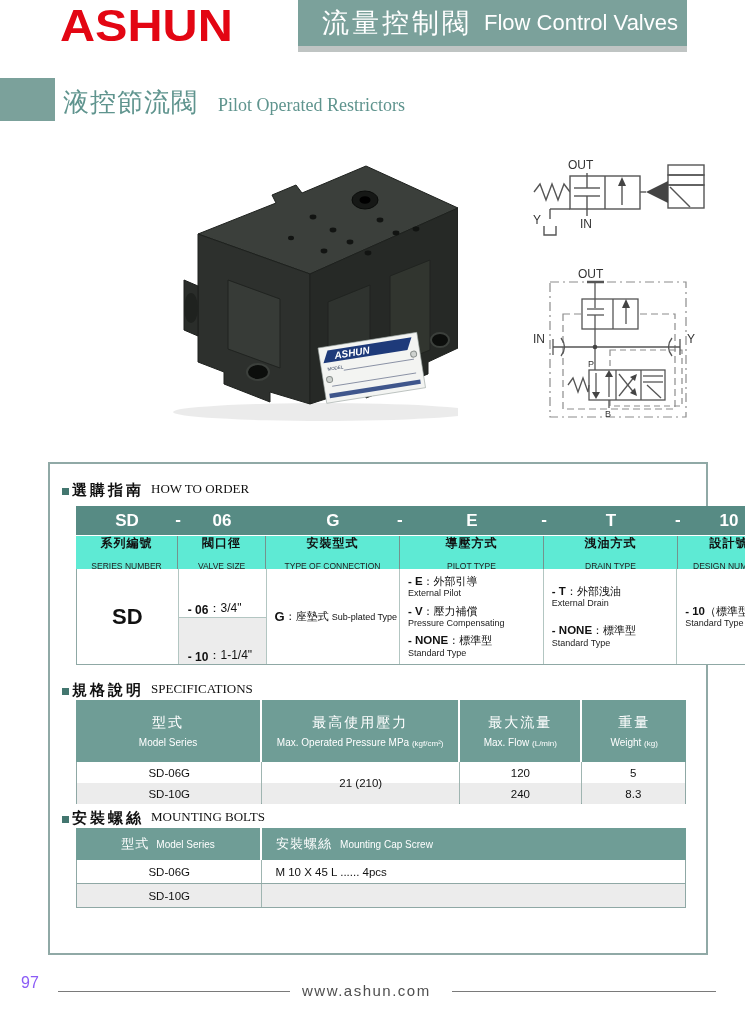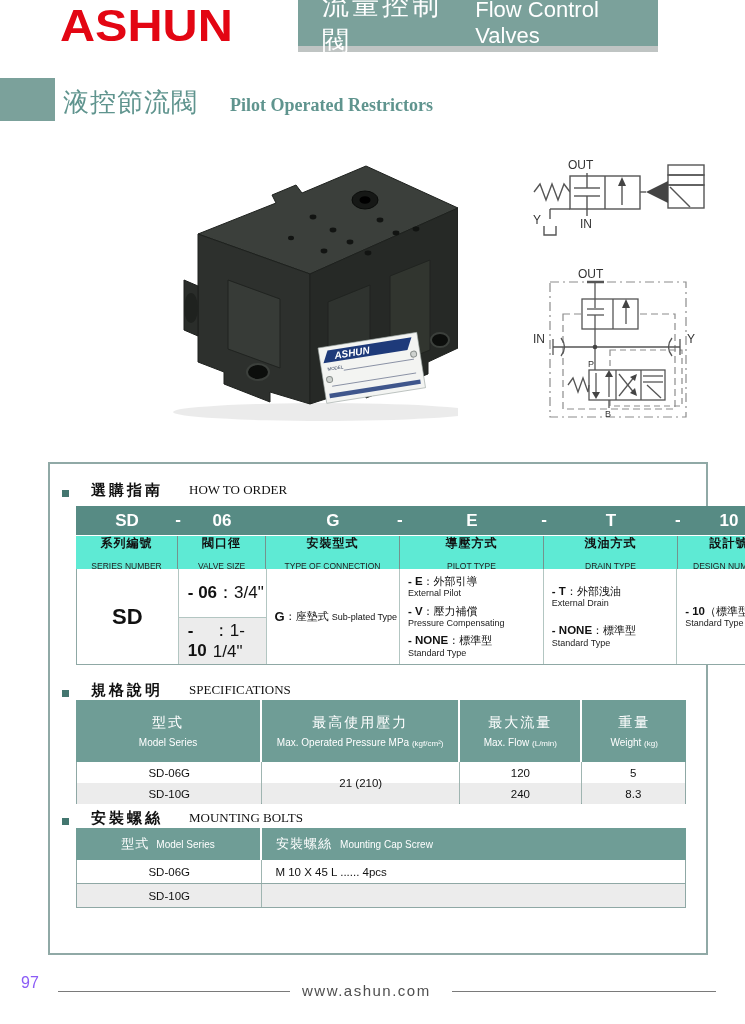--- a/index.html
+++ b/index.html
@@ -3,42 +3,42 @@
 <meta charset="utf-8">
 <style>
   *{margin:0;padding:0;box-sizing:border-box}
   html,body{background:#fff}
   .page{position:relative;width:745px;height:1024px;background:#fff;overflow:hidden;
         font-family:"Liberation Sans",sans-serif;color:#111}
 
   
   .logo{position:absolute;left:60px;top:0px;font-size:45px;font-weight:bold;color:#e30613;
         letter-spacing:0;transform:scaleX(1.08);transform-origin:left;font-family:"Liberation Sans",sans-serif}
-  .banner{position:absolute;left:298px;top:0;width:360px;height:52px;background:#7ba19b;
+  .banner{position:absolute;left:298px;top:0;width:389px;height:52px;background:#7ba19b;
           border-bottom:6px solid #bfc4c3;display:flex;align-items:center;gap:12px;
           padding-left:24px;color:#fff}
   .banner .zh{font-size:27px;letter-spacing:3px}
   .banner .en{font-size:22px}
 
   
   .side-block{position:absolute;left:0;top:78px;width:55px;height:43px;background:#7ba19b}
-  .sec-title{position:absolute;left:63px;top:85px;display:flex;align-items:baseline;gap:32px;color:#5f948e}
+  .sec-title{position:absolute;left:63px;top:85px;display:flex;align-items:baseline;gap:20px;color:#5f948e}
   .sec-title .zh{font-size:26px;letter-spacing:1px}
-  .sec-title .en{font-family:"Liberation Serif",serif;font-weight:bold;font-size:18px}
+  .sec-title .en{font-family:"Liberation Serif",serif;font-weight:normal;font-size:18px}
 
   
   .photo{position:absolute;left:128px;top:152px}
   .schem-top{position:absolute;left:524px;top:156px}
   .schem-bot{position:absolute;left:530px;top:266px}
   svg text{font-family:"Liberation Sans",sans-serif}
 
   
   .content-box{position:absolute;left:48px;top:462px;width:660px;height:493px;
                border:2px solid #90a9a6;background:#fff}
-  .h-row{position:absolute;display:flex;align-items:flex-end;gap:22px}
+  .h-row{position:absolute;display:flex;align-items:center;gap:3px}
   .h-sq{width:7px;height:7px;background:#43766f;margin-top:4px}
   .h-zh{font-size:15px;font-weight:bold;letter-spacing:3px;line-height:1}
   .h-en{font-family:"Liberation Serif",serif;font-size:13px;margin-left:4px;line-height:1.1}
 
   
   .ot{position:absolute;left:26px;top:42px;width:704px}
   .w1{width:14.5%}.w2{width:12.5%}.w3{width:19%}.w4{width:20.5%}.w5{width:19%}.w6{width:14.5%}
   .ot-code{display:flex;height:29px;background:#578b84;color:#fff;align-items:center;
            position:relative;font-weight:bold;font-size:17px}
   .ot-code .c{text-align:center}
@@ -46,21 +46,21 @@
   .ot-head{display:flex;background:#5eead4;border-top:1px solid #fff}
   .ot-head .hc{display:flex;flex-direction:column;justify-content:center;align-items:center;
                border-right:1px solid #74938d;height:33px}
   .ot-head .hc:last-child{border-right:none}
   .hc .hzh{font-size:12px;font-weight:bold;letter-spacing:1px}
   .hc .hen{font-size:8.5px;color:#222;margin-top:9px}
   .ot-body{display:flex;height:96px;border:1px solid #8fa8a5;border-top:none;background:#fff}
   .ot-col{border-right:1px solid #b3c6c2;position:relative}
   .ot-col:last-child{border-right:none}
   .col-series{display:flex;align-items:center;justify-content:center;font-size:22px;font-weight:bold}
-  .half{height:50%;display:flex;align-items:center;padding-left:9px;font-size:17px}
+  .half{height:50%;display:flex;align-items:flex-end;padding-left:9px;font-size:12px}
   .half.g2{background:#ececec;border-top:1px solid #b3c6c2}
   .code{font-weight:bold}
   .blk{padding-left:8px;line-height:1.15}
   .blk .l1{font-size:11px}
   .blk .l1 .code{font-size:11.5px}
   .blk .l2{font-size:9px;color:#222}
   .col-conn{display:flex;align-items:center;padding-left:8px;font-size:11px}
   .col-conn .code{font-size:13px}
   .col-conn .sm{font-size:9px;margin-left:3px}
   .col-stack{display:flex;flex-direction:column;justify-content:space-evenly}

